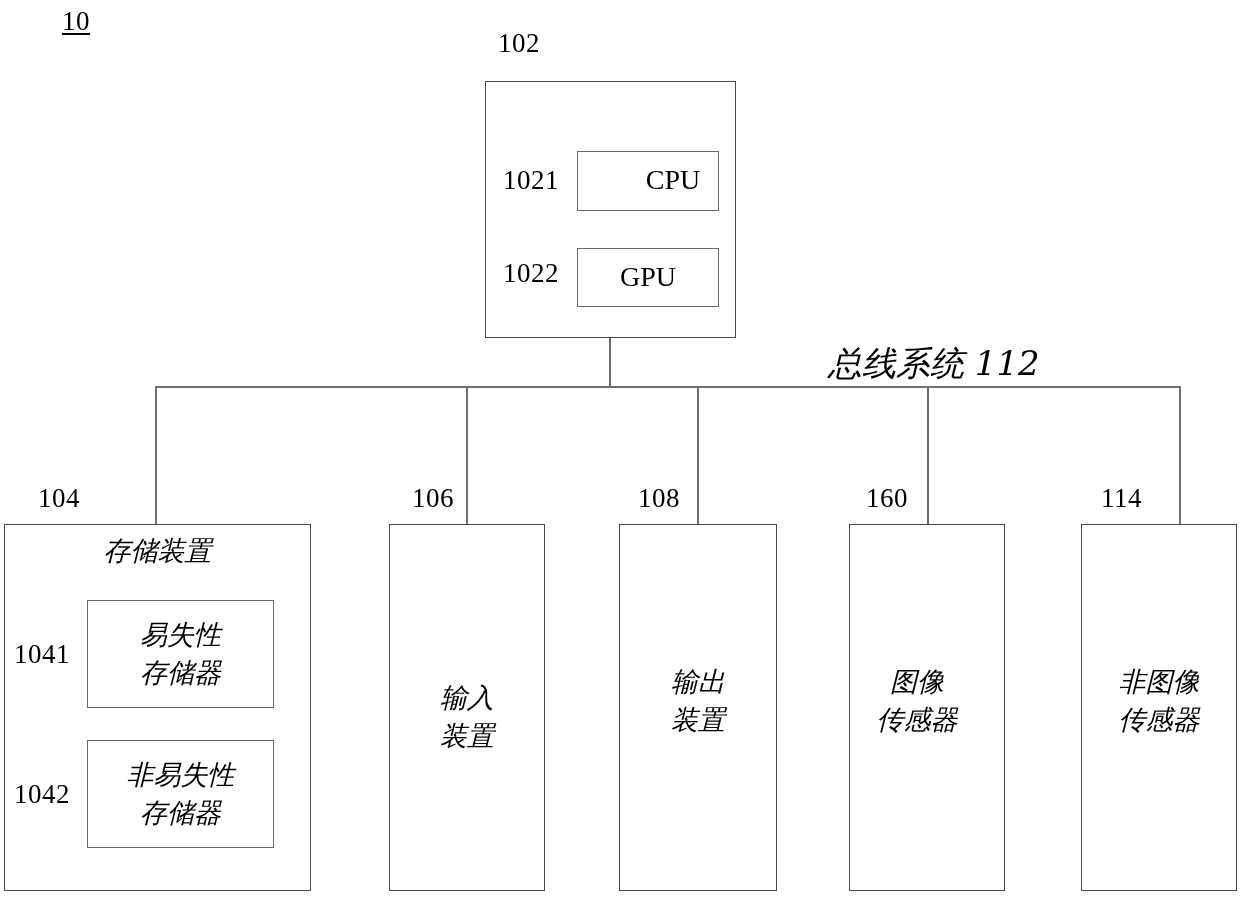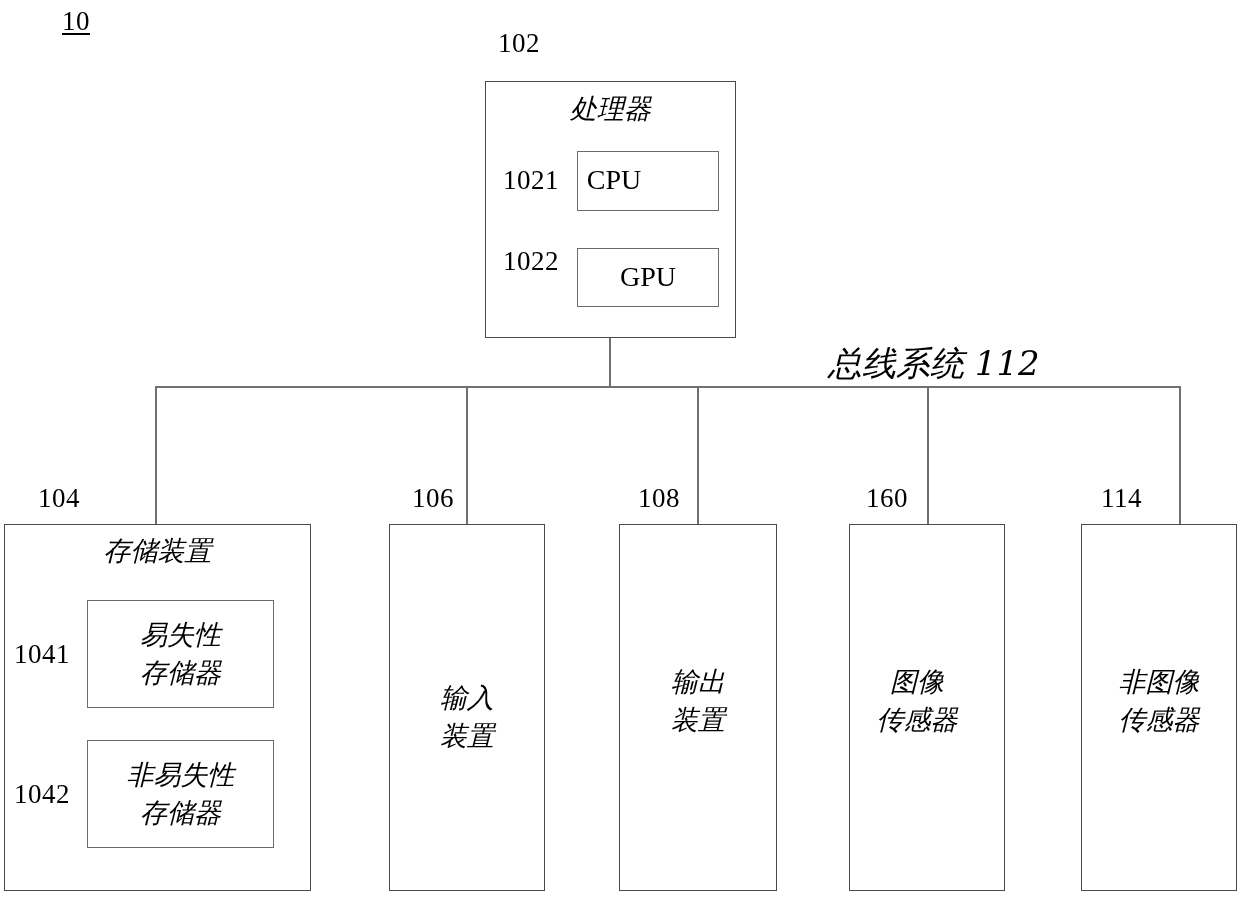--- a/index.html
+++ b/index.html
@@ -97,27 +97,26 @@
 <body>
 
 <div id="canvas">
 
   <div class="numeral underlined" style="left:62px; top:6px;">10</div>
 
   <div class="numeral" style="left:498px; top:28px;">102</div>
 
   <div class="box" style="left:485px; top:81px; width:251px; height:257px;"></div>
 
-  <div class="cjk" style="left:485px; top:92px; width:251px;">处理器</div>
 
   <div class="numeral" style="left:503px; top:165px;">1021</div>
   <div class="inner-box" style="left:577px; top:151px; width:142px; height:60px;"></div>
-  <div class="latin-block" style="left:543px; top:165px; width:142px;">CPU</div>
+  <div class="latin-block" style="left:602px; top:165px; width:142px;">CPU</div>
 
-  <div class="numeral" style="left:503px; top:246px;">1022</div>
+  <div class="numeral" style="left:503px; top:258px;">1022</div>
   <div class="inner-box" style="left:577px; top:248px; width:142px; height:59px;"></div>
   <div class="latin-block" style="left:577px; top:262px; width:142px;">GPU</div>
 
   <div class="line-v" style="left:609px; top:338px; height:50px;"></div>
 
   <div class="bus-caption" style="left:828px; top:348px;">总线系统 112</div>
 
   <div class="line-h" style="left:155px; top:386px; width:1026px;"></div>
 
   <div class="line-v" style="left:155px; top:386px; height:139px;"></div>

